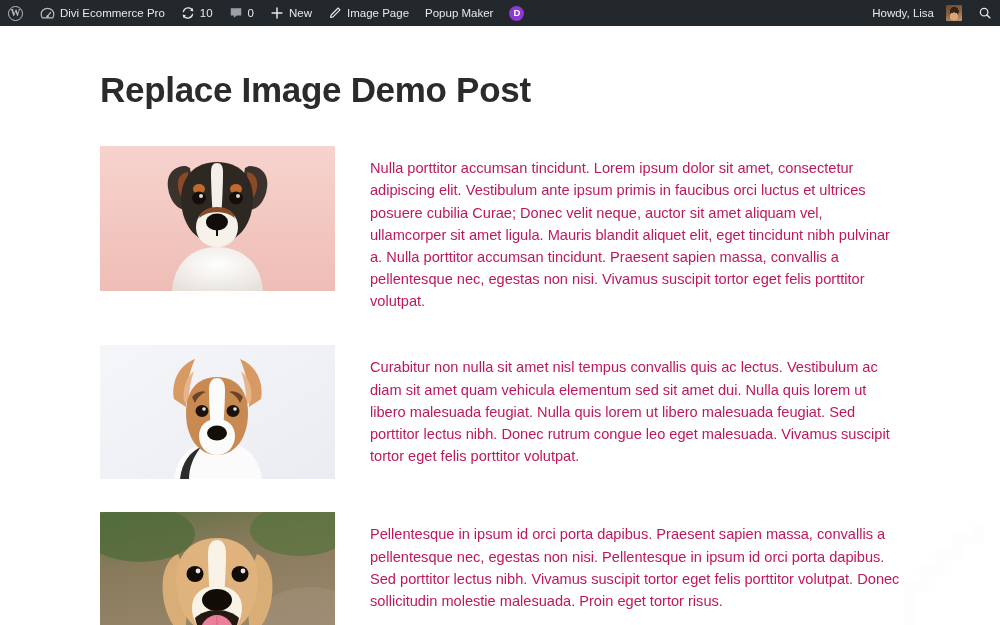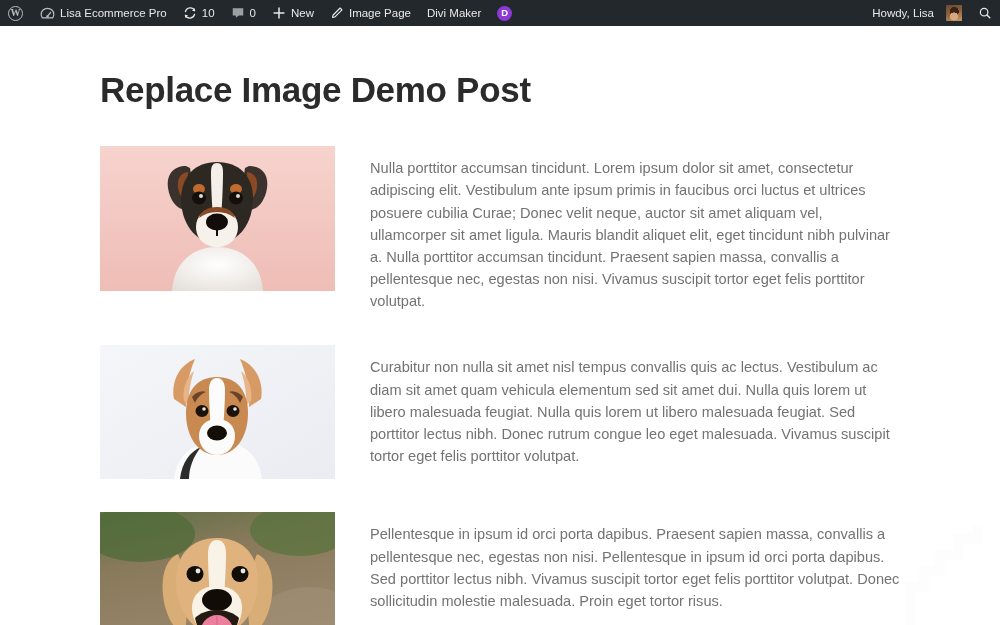--- a/index.html
+++ b/index.html
@@ -104,21 +104,21 @@
   }
   .block-body {
     flex: 1 1 auto;
     padding-left: 35px;
     padding-top: 11px;
   }
   .block-body p {
     margin: 0 0 20px 0;
     font-size: 14.6px;
     line-height: 1.52;
-    color: #737373;
+    color: #be185d;
   }
   .block-body p:last-child { margin-bottom: 0; }
 
   
   .photo { position: relative; width: 235px; overflow: hidden; display:block; }
   .photo svg { display: block; width: 100%; height: 100%; }
 
   .photo-1 { height: 145px; }
   .photo-2 { height: 134px; }
   .photo-3 { height: 163px; }
@@ -143,21 +143,21 @@
   </div>
 
   <div class="ab-item">
     <span class="ab-icon site-icon">
       <svg width="15" height="13" viewBox="0 0 15 13" aria-hidden="true">
         <path d="M7.5 1.3C4 1.3 1.2 3.8 1.2 7.3c0 1.3.4 2.5 1.1 3.5h10.4c.7-1 1.1-2.2 1.1-3.5 0-3.5-2.8-6-6.3-6z" fill="none" stroke="#b9bcc0" stroke-width="1.2"></path>
         <circle cx="7.5" cy="9.6" r="1.25" fill="#b9bcc0"></circle>
         <path d="M7.5 9.1l3.1-3.6" stroke="#b9bcc0" stroke-width="1.2" stroke-linecap="round"></path>
       </svg>
     </span>
-    <span class="ab-label">Lisa Ecommerce Pro</span>
+    <span class="ab-label">Divi Ecommerce Pro</span>
   </div>
 
   <div class="ab-item">
     <span class="ab-icon">
       <svg width="14" height="14" viewBox="0 0 16 16" aria-hidden="true">
         <path d="M13.3 5.4A5.6 5.6 0 0 0 2.8 6.4" fill="none" stroke="#e8e8e8" stroke-width="1.5" stroke-linecap="round"></path>
         <path d="M2.7 10.6a5.6 5.6 0 0 0 10.5-1" fill="none" stroke="#e8e8e8" stroke-width="1.5" stroke-linecap="round"></path>
         <path d="M13.6 2.2v3.4h-3.4z" fill="#e8e8e8"></path>
         <path d="M2.4 13.8v-3.4h3.4z" fill="#e8e8e8"></path>
       </svg>
@@ -186,21 +186,21 @@
   <div class="ab-item">
     <span class="ab-icon">
       <svg width="14" height="14" viewBox="0 0 16 16" aria-hidden="true">
         <path d="M11.6 2.3l2.1 2.1-8 8-2.8.7.7-2.8z" fill="none" stroke="#e8e8e8" stroke-width="1.3" stroke-linejoin="round"></path>
       </svg>
     </span>
     <span class="ab-label">Image Page</span>
   </div>
 
   <div class="ab-item">
-    <span class="ab-label">Divi Maker</span>
+    <span class="ab-label">Popup Maker</span>
   </div>
 
   <div class="ab-item">
     <span class="ab-icon">
       <span class="divi-badge">D</span>
     </span>
   </div>
 
   <div class="ab-spacer"></div>
 

